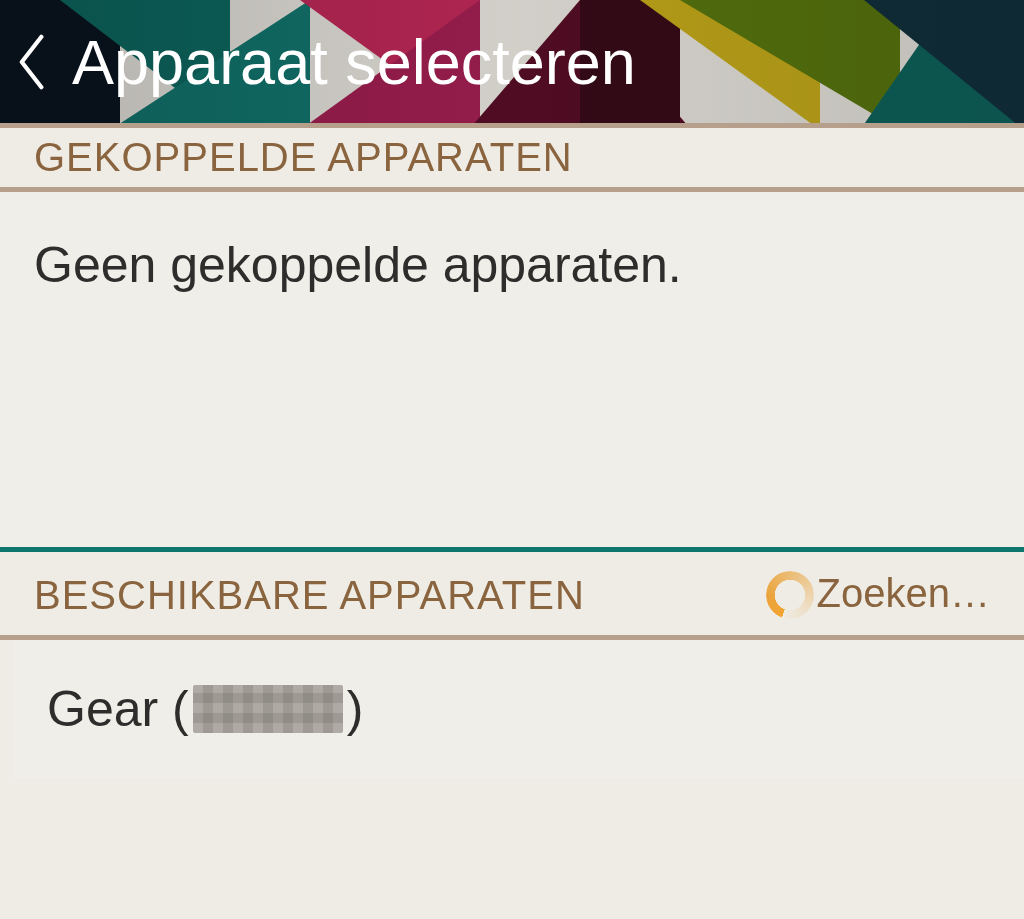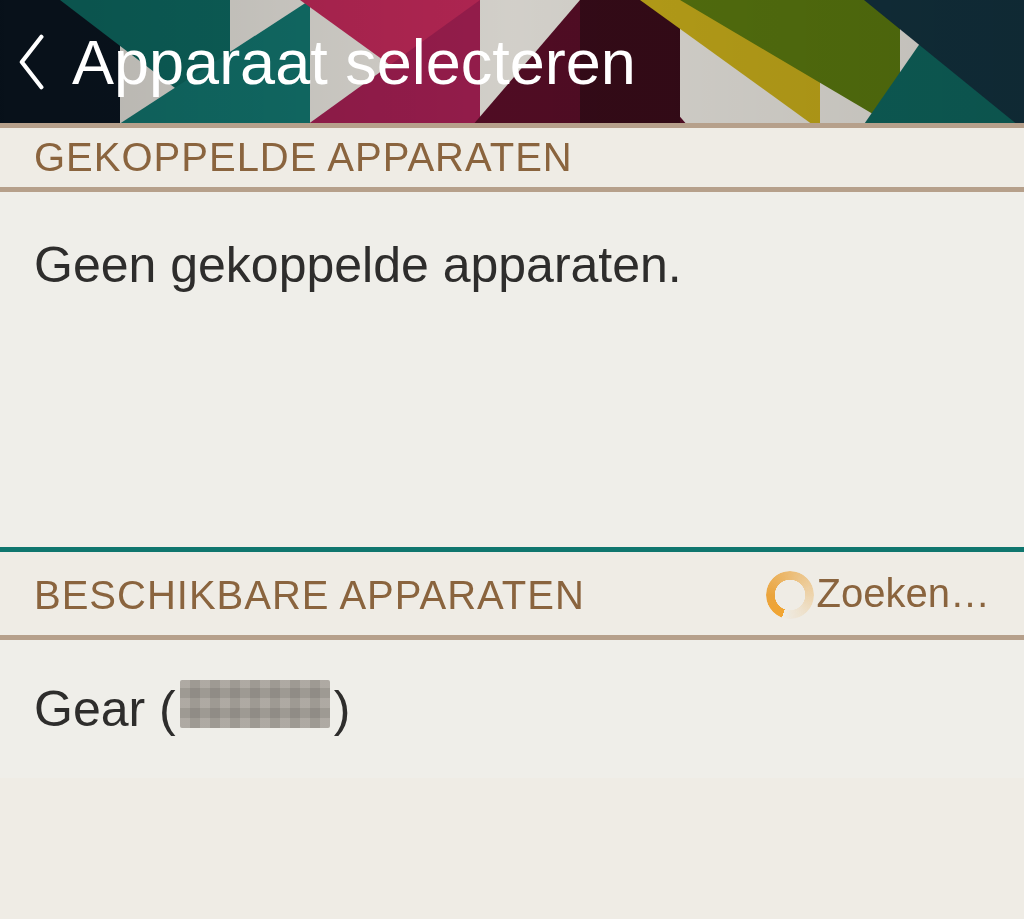--- a/index.html
+++ b/index.html
@@ -88,24 +88,25 @@
     animation: spin 1.1s linear infinite;
     flex-shrink:0;
   }
   .search-text { font-size:40px; font-weight:400; color:#8a643e; }
 
   
   .device-row {
     background:#efeee9;
     padding:40px 34px;
     display:flex;
-    align-items:flex-start;
+    align-items:center;
     font-size:50px;
     font-weight:300;
     color:#2e2d2c;
+    margin-left:13px;
   }
   .pixelated {
     display:inline-block;
     width:150px; height:48px;
     margin:0 4px;
     vertical-align:-6px;
     background:
       repeating-linear-gradient(90deg,#ddd9d2 0 10px,#bfbbb4 10px 20px),
       repeating-linear-gradient(0deg,#ddd9d2 0 10px,#bfbbb4 10px 20px);
     background-blend-mode: multiply;

